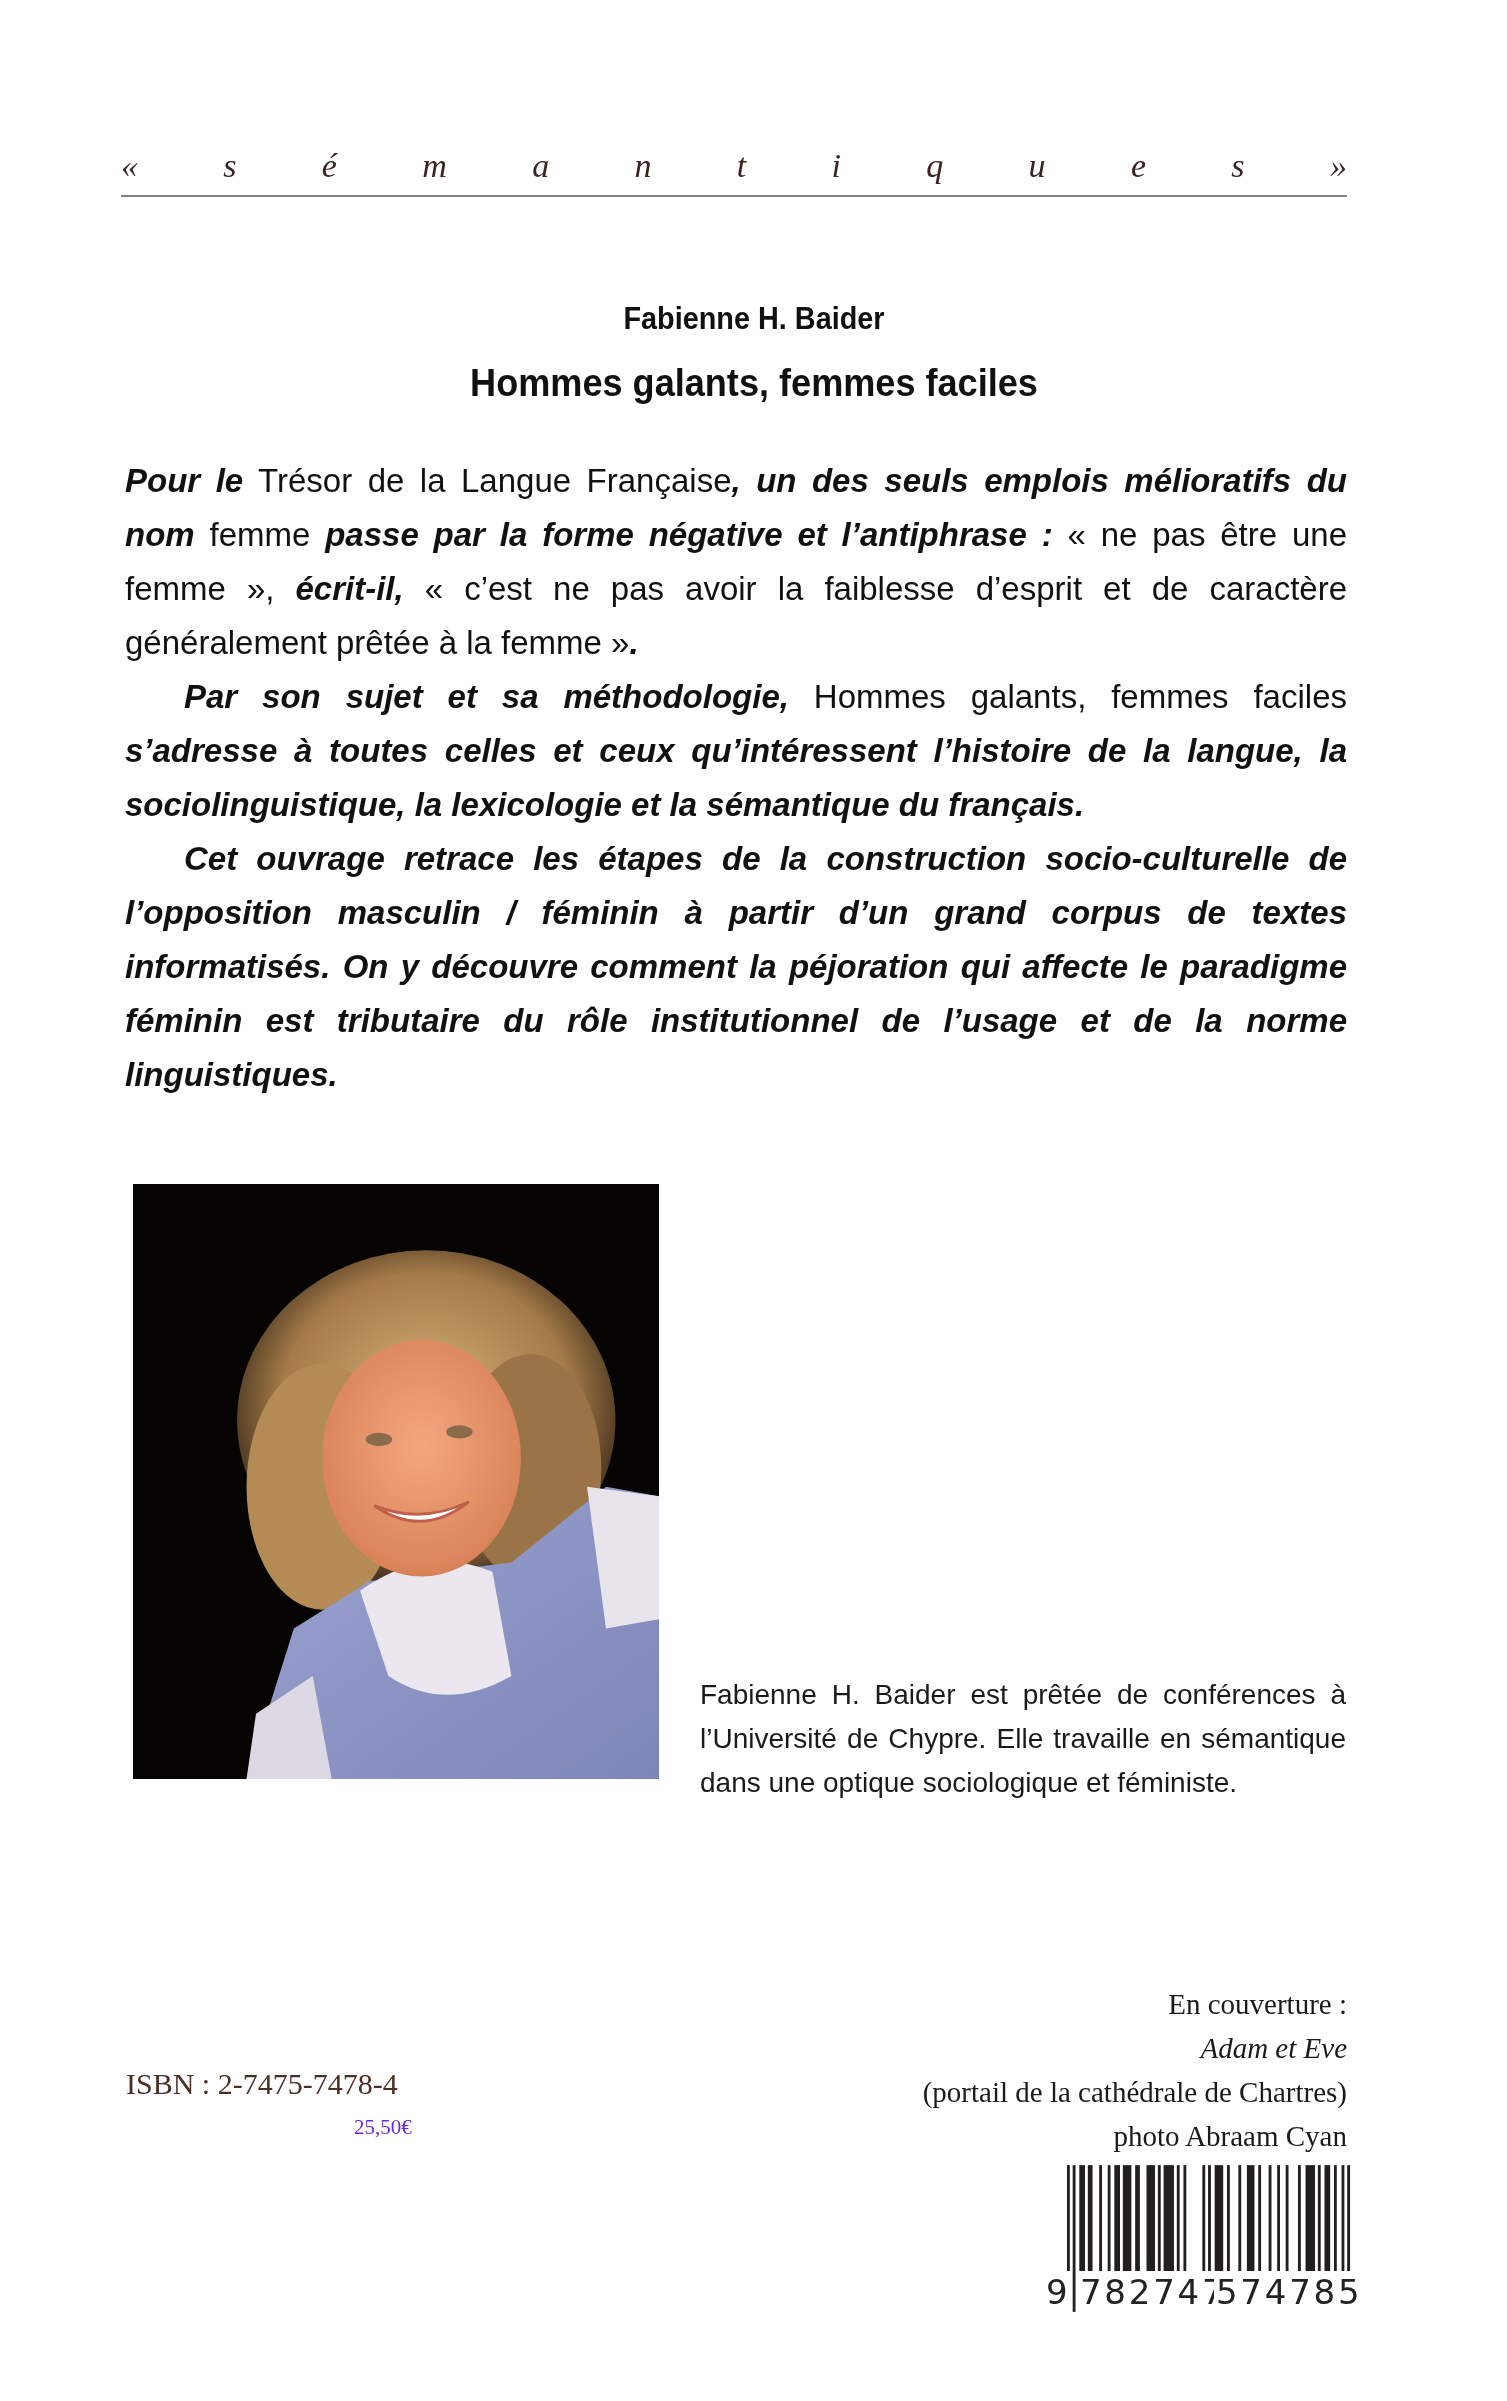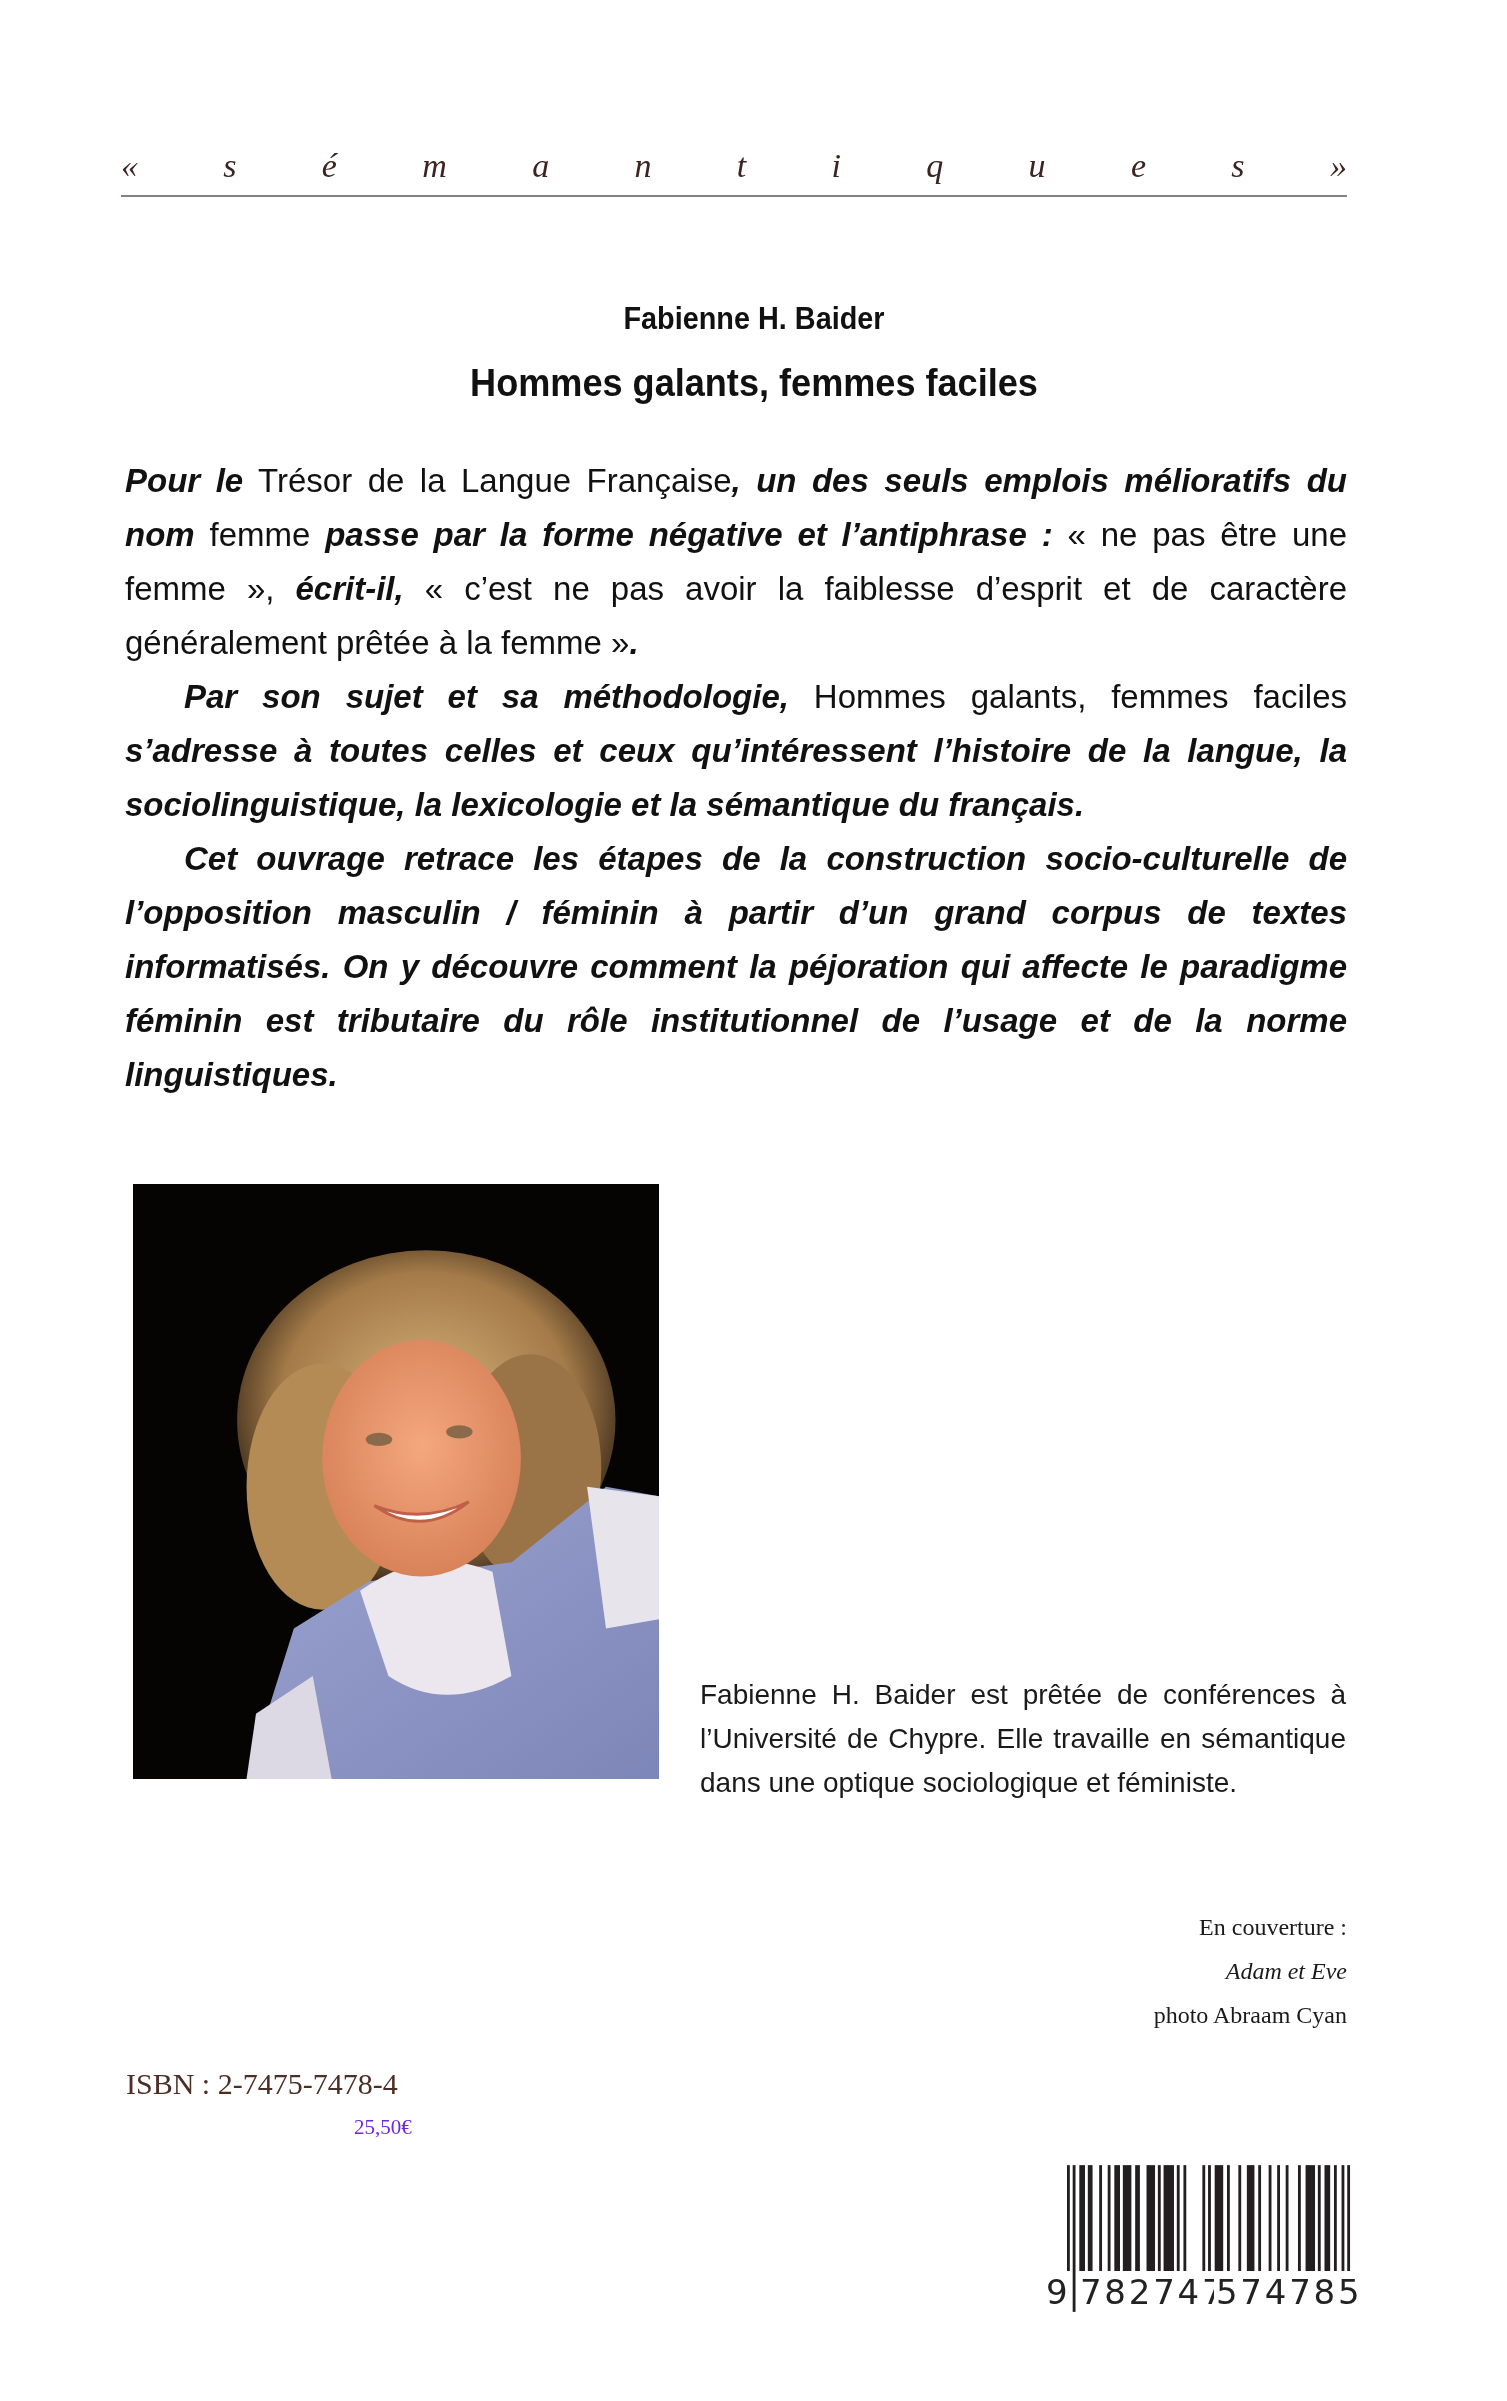--- a/index.html
+++ b/index.html
@@ -42,22 +42,22 @@
     background: #050403; overflow: hidden;
   }
   .caption {
     position: absolute; left: 700px; top: 1673px; width: 646px;
     font-family: "Liberation Sans", sans-serif; font-size: 28px; line-height: 44px;
     text-align: justify; color: #1a1a1a;
     transform-origin: left top;
   }
 
   .credit {
-    position: absolute; right: 161px; top: 1905px; width: 662px; text-align: right;
-    font-family: "Liberation Serif", serif; font-size: 24px; line-height: 44px; color: #1a1a1a;
+    position: absolute; right: 161px; top: 1982px; width: 662px; text-align: right;
+    font-family: "Liberation Serif", serif; font-size: 29px; line-height: 44px; color: #1a1a1a;
   }
   .credit .it { font-style: italic; }
 
   .isbn {
     position: absolute; left: 126px; top: 2025px;
     font-family: "Liberation Serif", serif; font-size: 30px; color: #4b2e24; margin-top: 42px;
   }
   .price {
     position: absolute; left: 354px; top: 2115px;
     font-family: "Liberation Serif", serif; font-size: 21px; color: #6d28d9;
@@ -142,20 +142,21 @@
 
     <path d="M255 340 Q305 375 355 336 Q305 360 255 340 Z" fill="#ffffff" stroke="#c0604a" stroke-width="3"></path>
   </svg>
 </div>
 
 <div class="caption">Fabienne H. Baider est prêtée de conférences à l’Université de Chypre. Elle travaille en sémantique dans une optique sociologique et féministe.</div>
 
 <div class="credit">
   <div>En couverture :</div>
   <div class="it">Adam et Eve</div>
+  <div>(portail de la cathédrale de Chartres)</div>
   <div>photo Abraam Cyan</div>
 </div>
 
 <div class="isbn">ISBN : 2-7475-7478-4</div>
 <div class="price">25,50€</div>
 
 <div class="barcode">
   <svg width="284" height="147" viewBox="0 0 300 155">
     <g fill="#231f20">
       <rect x="0" y="0" width="3" height="155"></rect>

